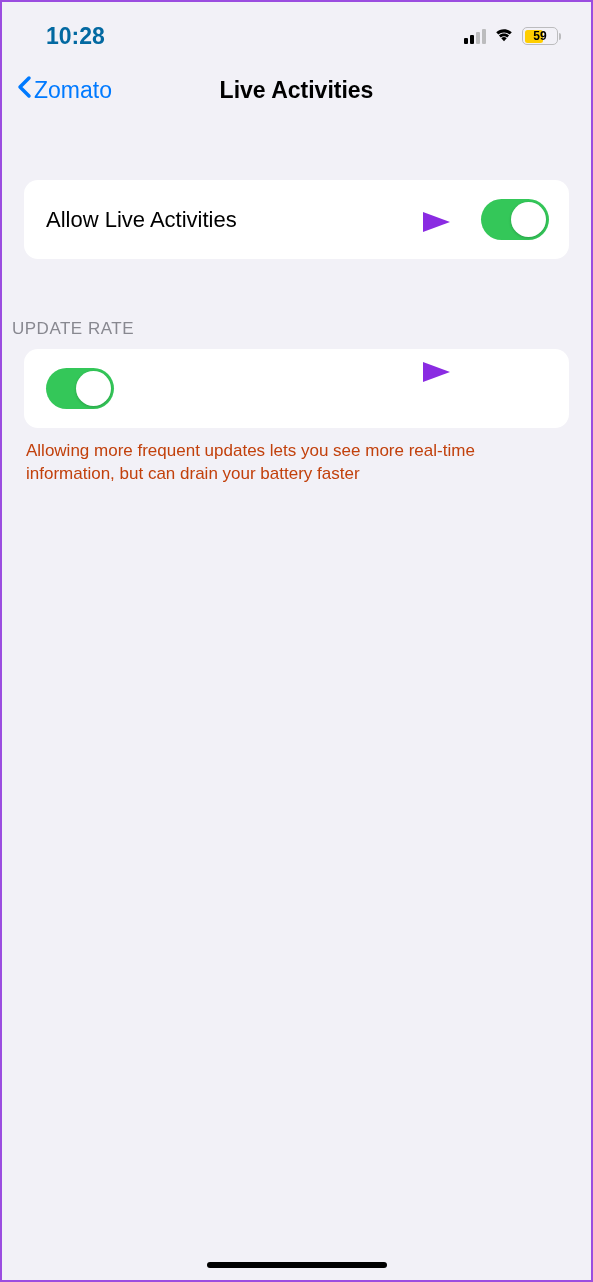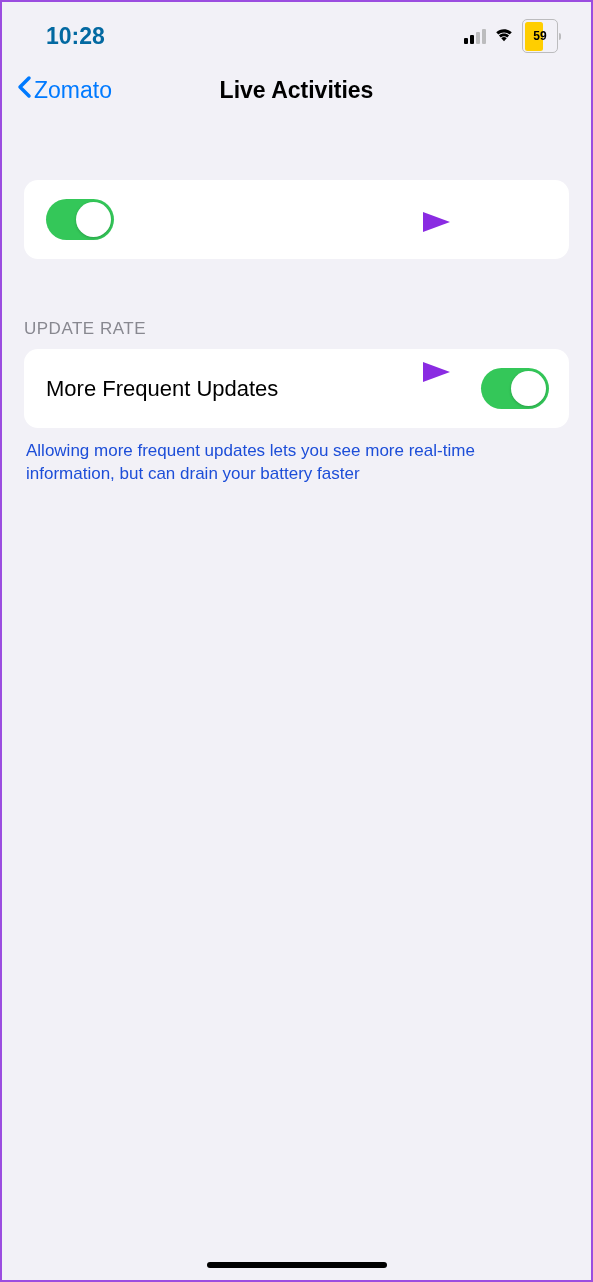--- a/index.html
+++ b/index.html
@@ -54,21 +54,21 @@
     .wifi-icon svg {
       width: 22px;
       height: 18px;
     }
     .battery {
       display: flex;
       align-items: center;
     }
     .battery-body {
       width: 36px;
-      height: 34px;
+      height: 18px;
       border: 1.5px solid #bcbcbe;
       border-radius: 5px;
       padding: 1.5px;
       display: flex;
       align-items: center;
       position: relative;
     }
     .battery-fill {
       background: #ffce00;
       height: 100%;
@@ -152,26 +152,26 @@
       border-radius: 50%;
       position: absolute;
       right: 3px;
       top: 3px;
       box-shadow: 0 1px 3px rgba(0,0,0,0.2);
     }
     .section-header {
       font-size: 17px;
       color: #888890;
       letter-spacing: 0.5px;
-      padding: 0 22px 10px 22px;
+      padding: 0 22px 10px 10px;
       margin-top: 60px;
     }
     .section-footer {
       font-size: 17px;
-      color: #1d4ed8;
+      color: #c2410c;
       padding: 12px 24px 0 24px;
       line-height: 1.35;
     }
     .arrow {
       position: absolute;
       width: 125px;
       height: 26px;
       pointer-events: none;
     }
     .arrow-1 {
@@ -229,31 +229,31 @@
         <path d="M13 3 L4 12 L13 21" stroke="#007aff" stroke-width="3.5" stroke-linecap="round" stroke-linejoin="round"></path>
       </svg>
     </span>
     <span>Zomato</span>
   </div>
   <div class="page-title">Live Activities</div>
 </div>
 
 <div class="settings-group group-first">
   <div class="settings-row">
+    <div class="row-label">Allow Live Activities</div>
     <div class="toggle">
       <div class="toggle-thumb"></div>
     </div>
   </div>
 </div>
 
 <div class="section-header">UPDATE RATE</div>
 
 <div class="settings-group">
   <div class="settings-row">
-    <div class="row-label">More Frequent Updates</div>
     <div class="toggle">
       <div class="toggle-thumb"></div>
     </div>
   </div>
 </div>
 
 <div class="section-footer">Allowing more frequent updates lets you see more real-time information, but can drain your battery faster</div>
 
 <svg class="arrow arrow-1" viewBox="0 0 125 26">
   <defs>

